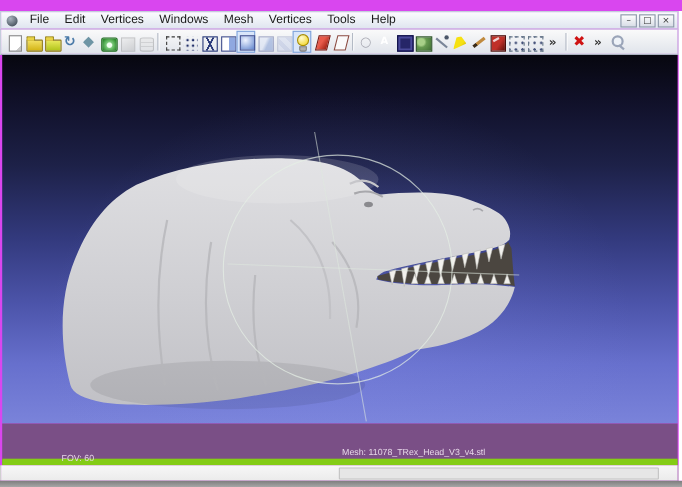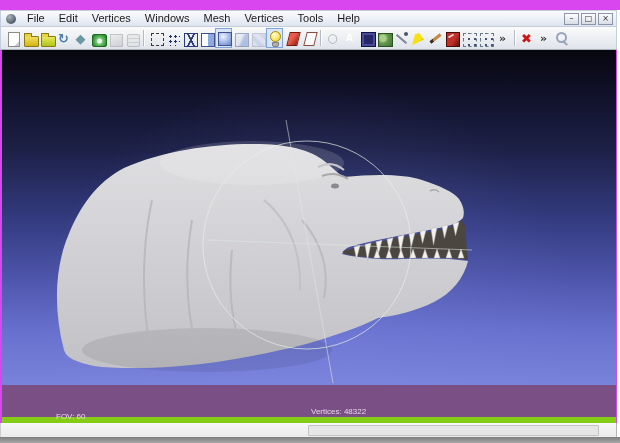--- a/index.html
+++ b/index.html
@@ -264,20 +264,21 @@
       </g>
     </svg>
   </div>
 
   <div class="infostrip">
     <div class="hud">
       <div>FOV: 60</div>
       
     </div>
     <div class="minfo">
+      <div>Mesh: 11078_TRex_Head_V3_v4.stl</div>
       <div>Vertices: 48322</div>
       
     </div>
   </div>
 
   <div class="statusbar">
     <div class="progress"></div>
   </div>
 
   <div class="taskbar"></div>

